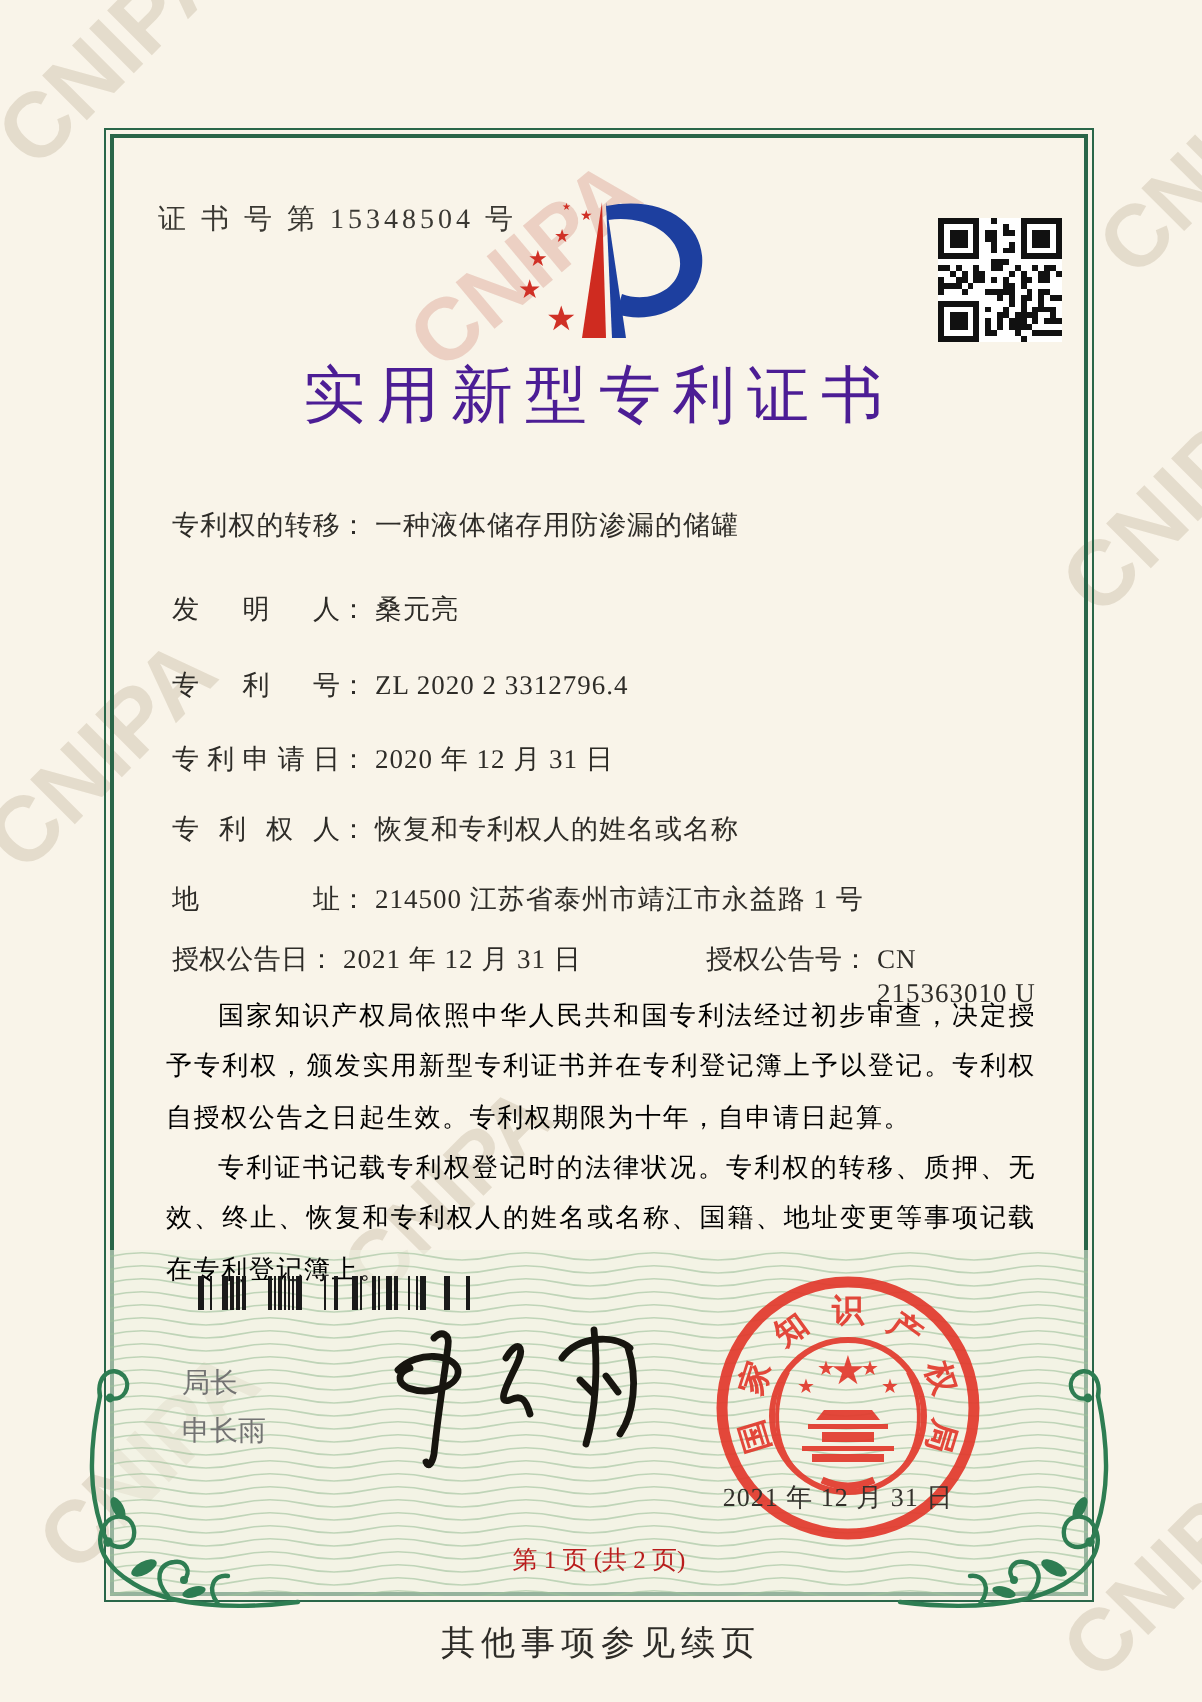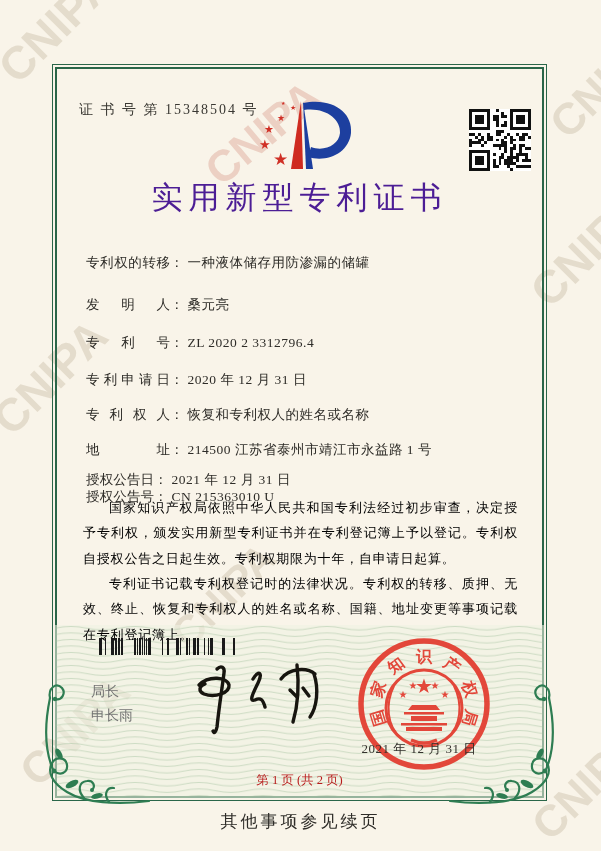--- a/index.html
+++ b/index.html
@@ -252,21 +252,21 @@
     <div class="row" style="top:341px;">
       <span class="flabel">专利权人</span>
         <span class="colon">：</span>
       <span class="fvalue">恢复和专利权人的姓名或名称</span>
     </div>
     <div class="row" style="top:376px;">
       <span class="flabel">地址</span>
         <span class="colon">：</span>
       <span class="fvalue">214500 江苏省泰州市靖江市永益路 1 号</span>
     </div>
-    <div class="row grant-row" style="top:406px;flex-direction:column;">
+    <div class="row grant-row" style="top:406px;">
       <span class="grant-left">
         <span class="glabel">授权公告日</span>
           <span class="colon">：</span>
         <span class="fvalue">2021 年 12 月 31 日</span>
       </span>
       <span class="grant-right">
         <span class="glabel">授权公告号</span>
           <span class="colon">：</span>
         <span class="fvalue">CN 215363010 U</span>
       </span>

